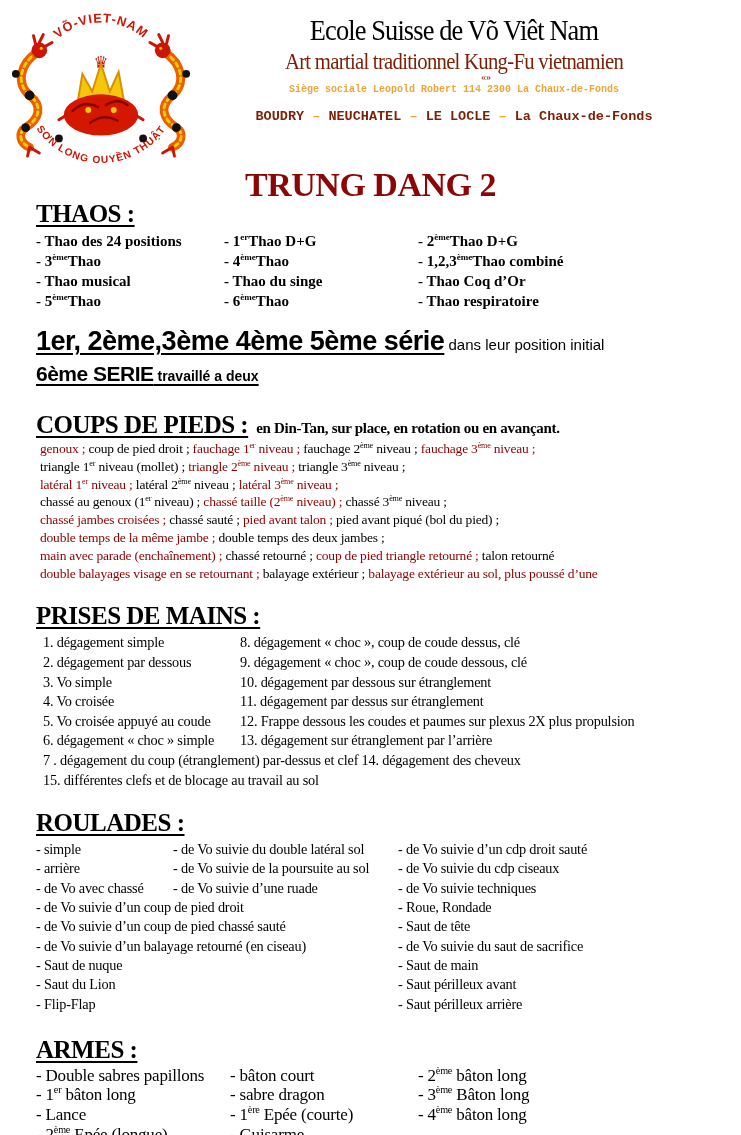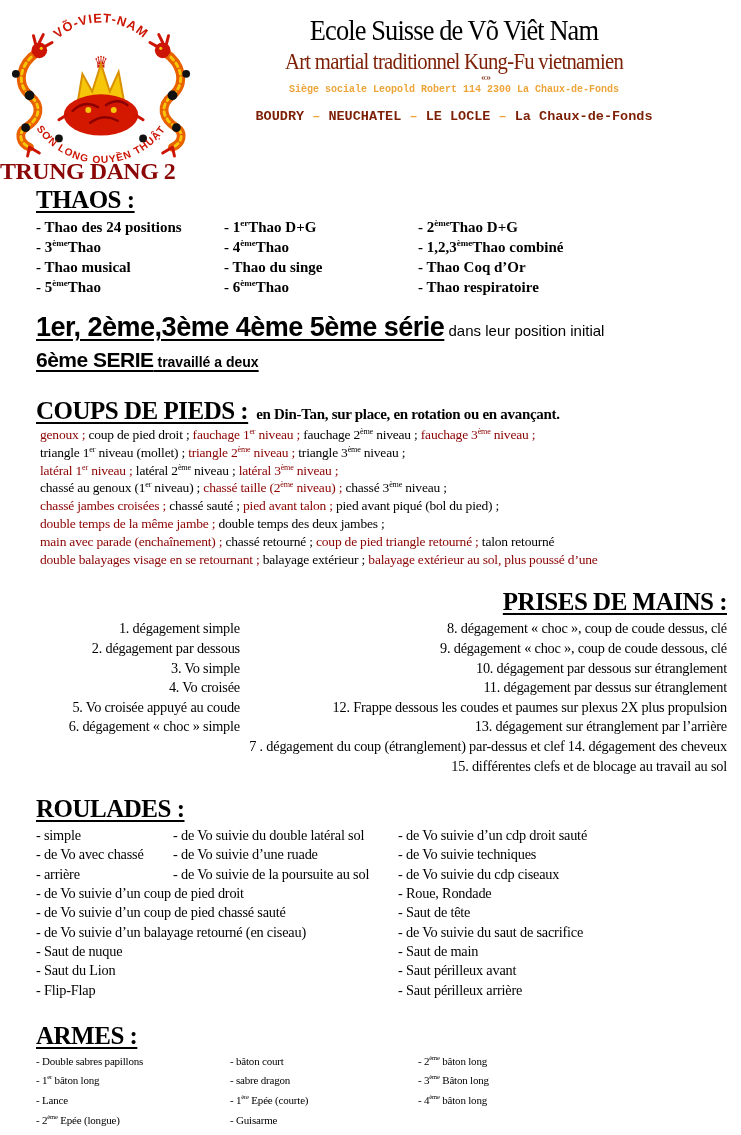--- a/index.html
+++ b/index.html
@@ -28,21 +28,21 @@
     margin-top: 2px; font-family: "Liberation Mono", monospace; font-weight: bold;
     font-size: 10px; line-height: 15px; color: var(--orange); white-space: nowrap;
   }
   .locations {
     margin-top: 12px; font-family: "Liberation Mono", monospace; font-weight: bold;
     font-size: 13.5px; line-height: 16px; color: var(--maroon); white-space: nowrap;
   }
   .locations .sep { color: var(--orange); }
 
   .doc-title {
-    margin-top: 4px; font-weight: bold; font-size: 24px; line-height: 30px;
+    margin-top: 18px; text-align: center; font-weight: bold; font-size: 34px; line-height: 30px;
     color: var(--titlered); letter-spacing: -.5px;
   }
 
   
   .sec { padding-left: 36px; padding-right: 14px; }
   .sec-heading {
     display: inline-block; font-weight: bold; font-size: 25px; line-height: 24px; letter-spacing: -.5px;
     text-decoration: underline; text-decoration-thickness: 2px; text-underline-offset: 3px;
   }
   sup { font-size: .6em; line-height: 0; vertical-align: super; }
@@ -67,41 +67,41 @@
 
   
   .coups { margin-top: 26px; }
   .coups-sub { font-size: 15px; font-weight: bold; margin-left: 8px; letter-spacing: -.3px; }
   .coups-lines { margin-top: 3px; padding-left: 4px; }
   .coups-line { font-size: 13.5px; line-height: 17.8px; white-space: nowrap; letter-spacing: -.2px; }
   .seg-r { color: var(--darkred); }
   .seg-k { color: #000; }
 
   
-  .prises { margin-top: 22px; text-align: right; }
+  .prises { margin-top: 22px; }
   .prises-rows { margin-top: 5px; padding-left: 7px; }
   .prow { display: flex; font-size: 14.3px; line-height: 19.6px; white-space: nowrap; letter-spacing: -.2px; }
   .prow .p1 { flex: 0 0 197px; }
   .prow .p2 { flex: 1; }
   .prow .pfull { flex: 1; }
 
   
   .roulades { margin-top: 21px; }
   .roulades-rows { margin-top: 5px; }
   .rrow { display: flex; font-size: 14.3px; line-height: 19.3px; white-space: nowrap; letter-spacing: -.2px; }
   .rrow .r1 { flex: 0 0 137px; }
   .rrow .r2 { flex: 0 0 225px; }
   .rrow .r3 { flex: 1; }
   .rrow .rl { flex: 0 0 362px; }
   .rrow .rr { flex: 1; }
 
   
   .armes { margin-top: 24px; }
   .armes-rows { margin-top: 4px; }
-  .arow { display: flex; font-size: 11px; line-height: 19.6px; white-space: nowrap; letter-spacing: -.2px; }
+  .arow { display: flex; font-size: 17px; line-height: 19.6px; white-space: nowrap; letter-spacing: -.2px; }
   .arow .a1 { flex: 0 0 194px; }
   .arow .a2 { flex: 0 0 188px; }
   .arow .a3 { flex: 1; }
 </style>
 </head>
 <body>
 
 <div class="page">
 
   <div class="header-row">
@@ -249,28 +249,28 @@
 
   <section class="sec roulades">
     <span class="sec-heading">ROULADES :</span>
     <div class="roulades-rows" id="roulades-rows">
         <div class="rrow">
           <span class="r1">- simple</span>
           <span class="r2">- de Vo suivie du double latéral sol</span>
           <span class="r3">- de Vo suivie d’un cdp droit sauté</span>
         </div>
         <div class="rrow">
+          <span class="r1">- arrière</span>
+          <span class="r2">- de Vo suivie de la poursuite au sol</span>
+          <span class="r3">- de Vo suivie  du cdp ciseaux</span>
+        </div>
+        <div class="rrow">
           <span class="r1">- de Vo avec chassé</span>
           <span class="r2">-  de Vo suivie  d’une ruade</span>
           <span class="r3">- de Vo suivie techniques</span>
-        </div>
-        <div class="rrow">
-          <span class="r1">- arrière</span>
-          <span class="r2">- de Vo suivie de la poursuite au sol</span>
-          <span class="r3">- de Vo suivie  du cdp ciseaux</span>
         </div>
         <div class="rrow">
           <span class="rl">- de Vo suivie d’un coup de pied droit</span>
           <span class="rr">- Roue, Rondade</span>
         </div>
         <div class="rrow">
           <span class="rl">- de Vo suivie d’un coup de pied chassé sauté</span>
           <span class="rr">- Saut de tête</span>
         </div>
         <div class="rrow">

